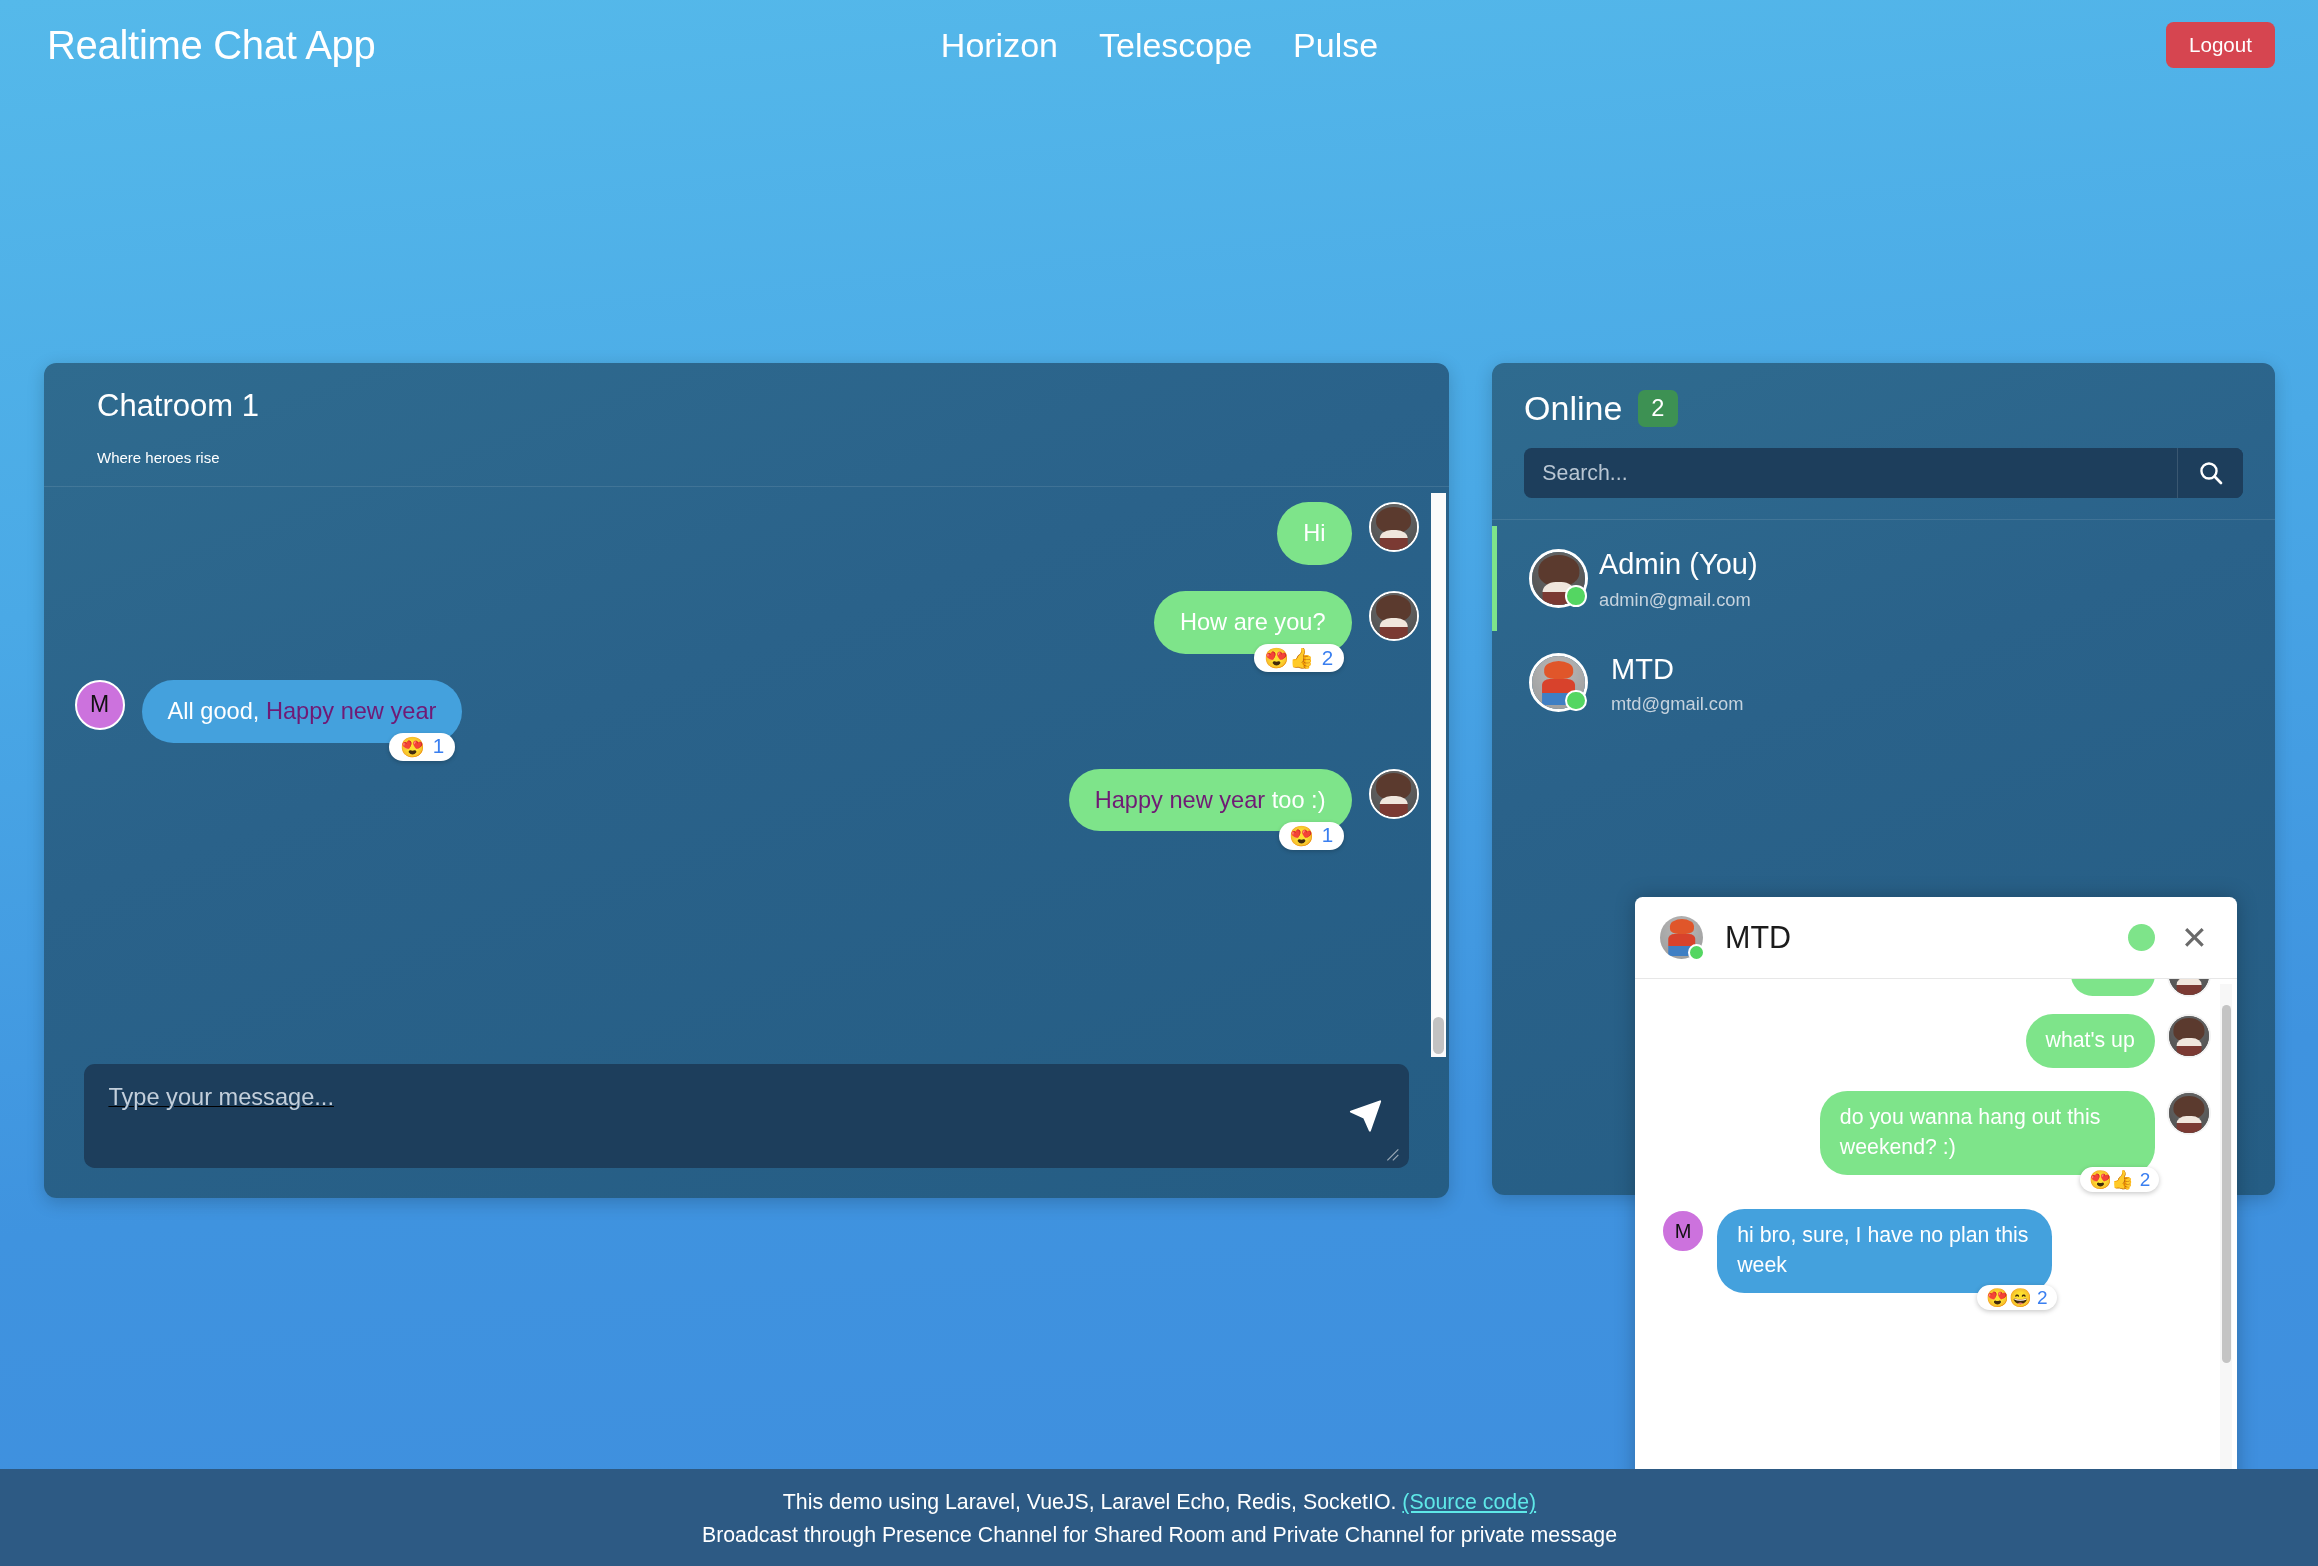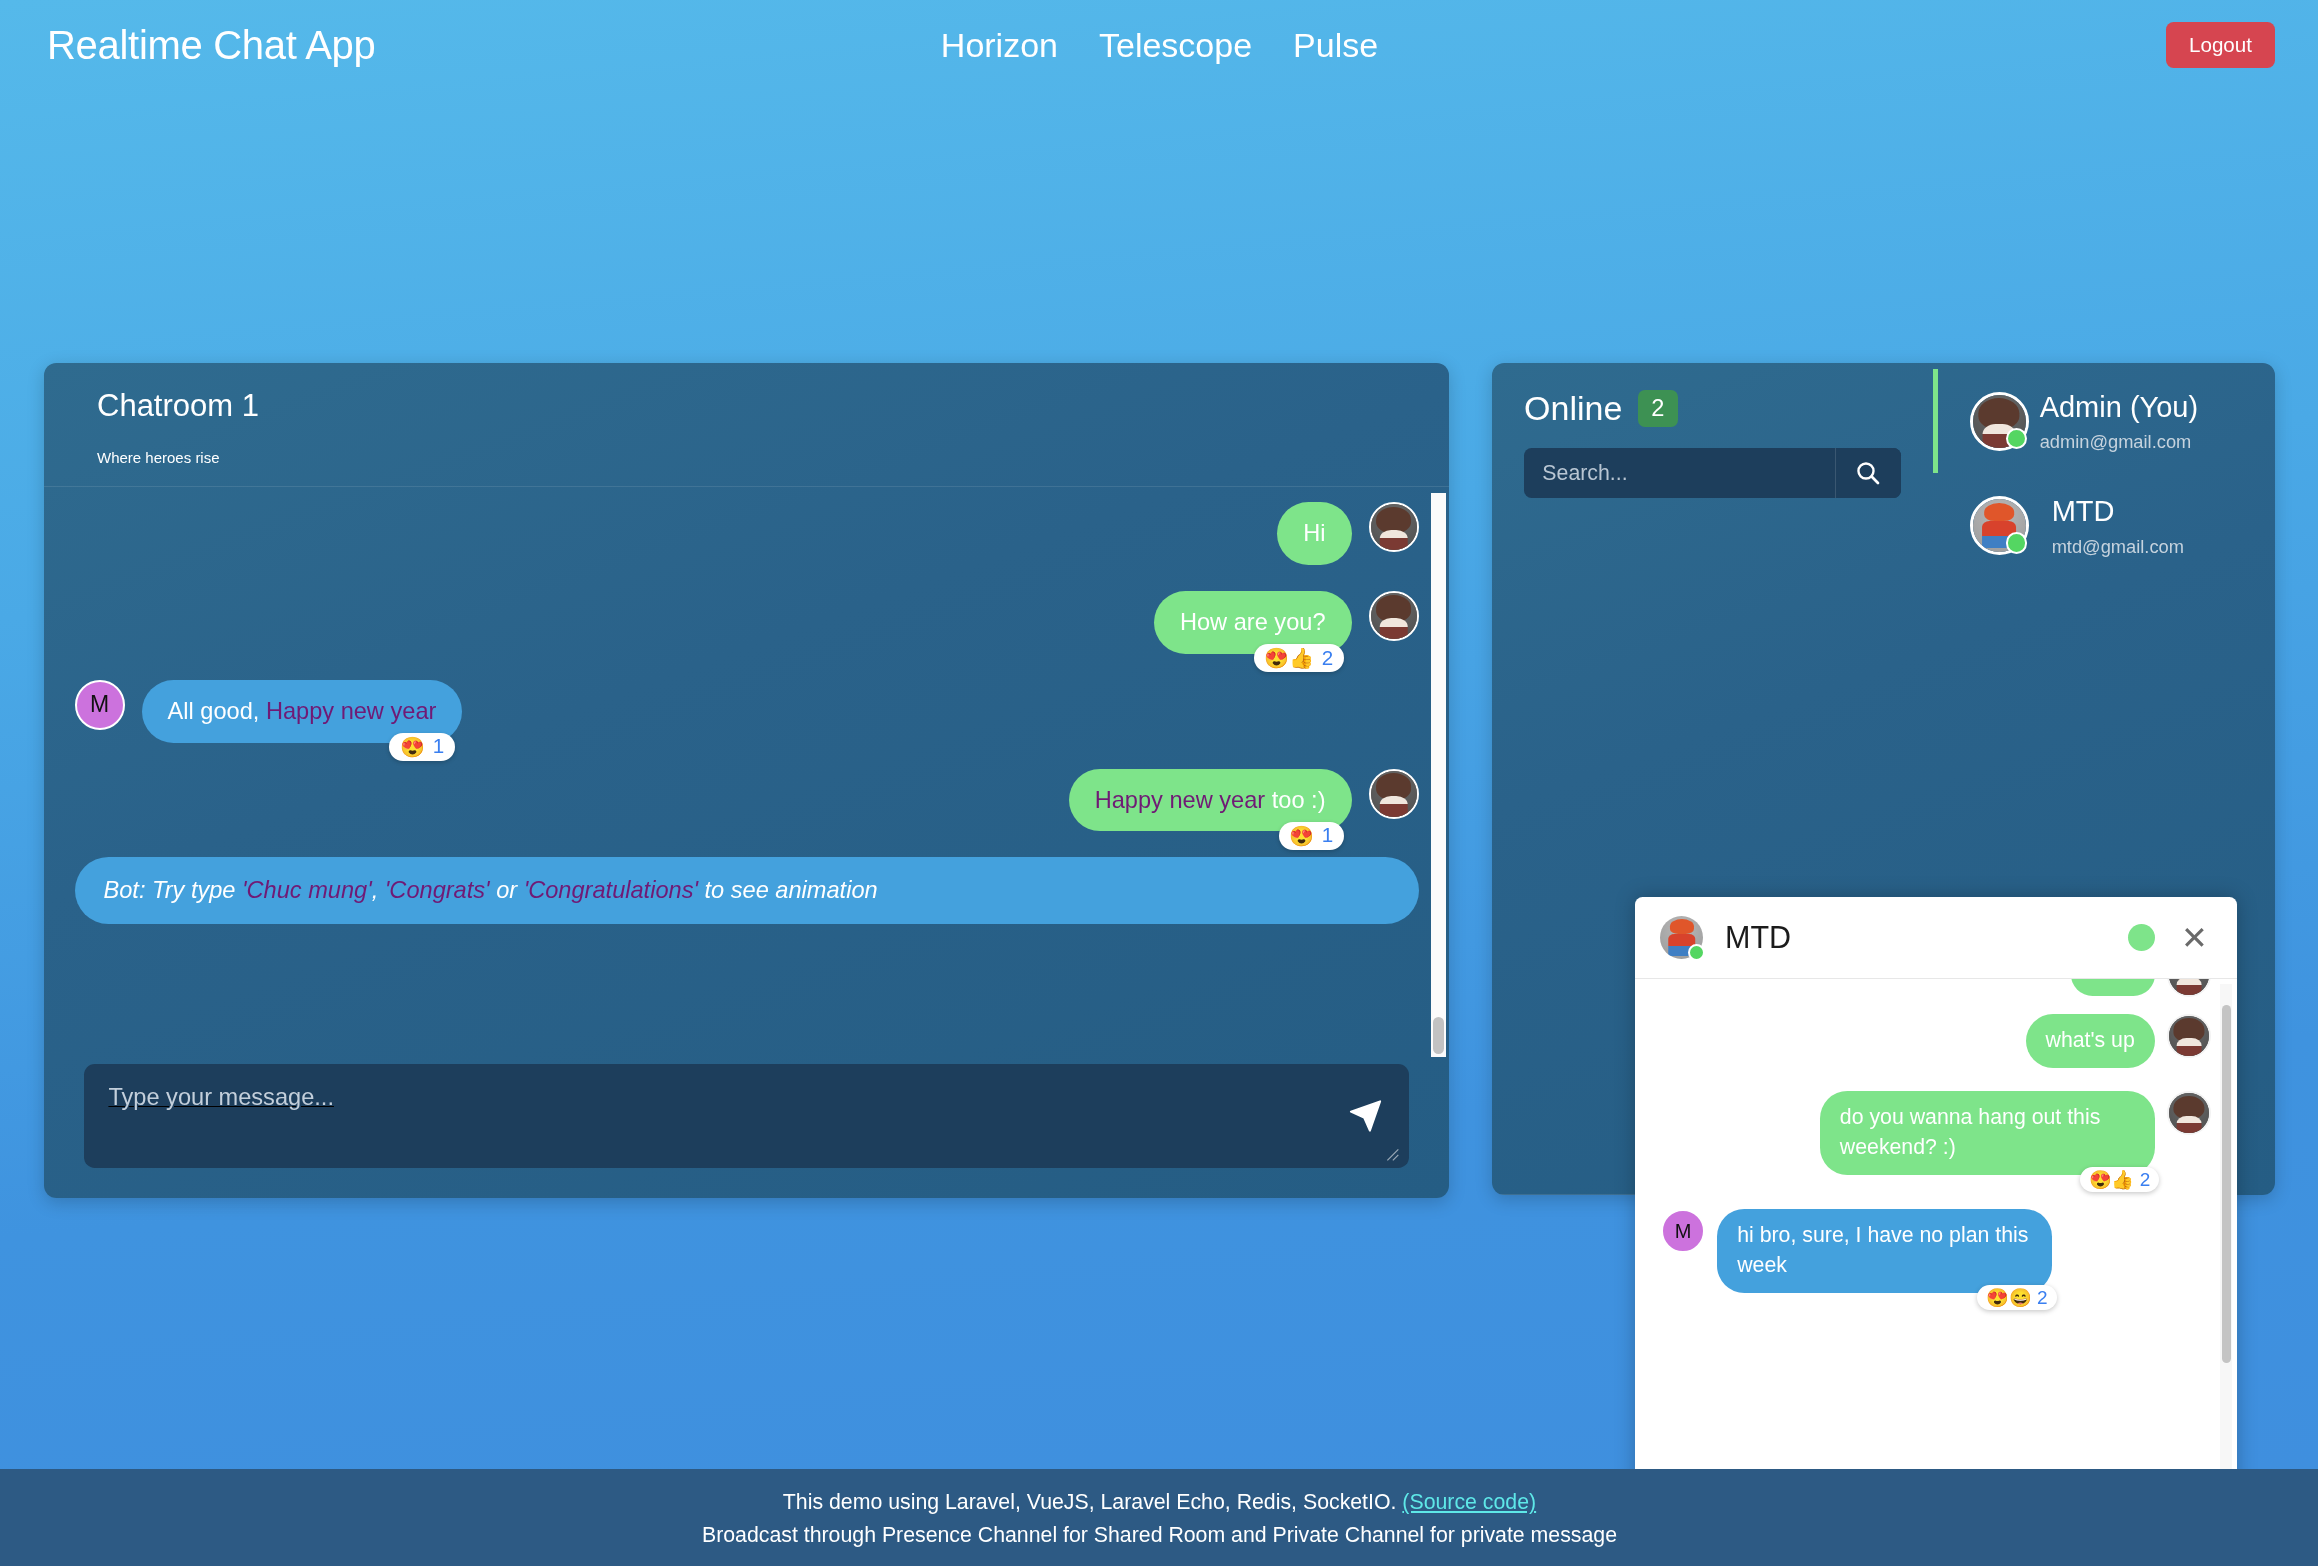--- a/index.html
+++ b/index.html
@@ -243,21 +243,21 @@
     right: 9.1px; bottom: 6.1px;
     width: 13.7px; height: 13.7px;
     opacity: 0.55;
   }
 
   
   .sidebar {
     width: 798px;
     height: 832px;
     display: flex;
-    flex-direction: row;
+    flex-direction: column;
     overflow: hidden;
   }
   .sidebar-head {
     padding: 26px 32px 21.3px 32px;
     border-bottom: 1.5px solid rgba(255,255,255,0.10);
   }
   .online-row { display: flex; align-items: center; gap: 15.2px; }
   .online-label { color: #ffffff; font-size: 34px; }
   .online-badge {
     background: #3d9153;
@@ -502,23 +502,20 @@
           <div class="reactions">
             <span>😍</span>
             <span class="cnt">1</span>
           </div>
         </div>
         <div class="avatar right">
             <span class="av-girl"></span>
           </div>
       </div>
 
-      <div class="msg-row in">
-        <div class="bubble bot" style="width:100%"><span>Bot: Try type </span><span class="hl">'Chuc mung'</span><span>, </span><span class="hl">'Congrats'</span><span> or </span><span class="hl">'Congratulations'</span><span> to see animation</span></div>
-      </div>
 
       <div class="chat-scrollbar">
         <div class="thumb"></div>
       </div>
     </div>
 
     <div class="composer">
       <div class="composer-box">
         <span class="ph">Type your message...</span>
         <button class="send-btn">

